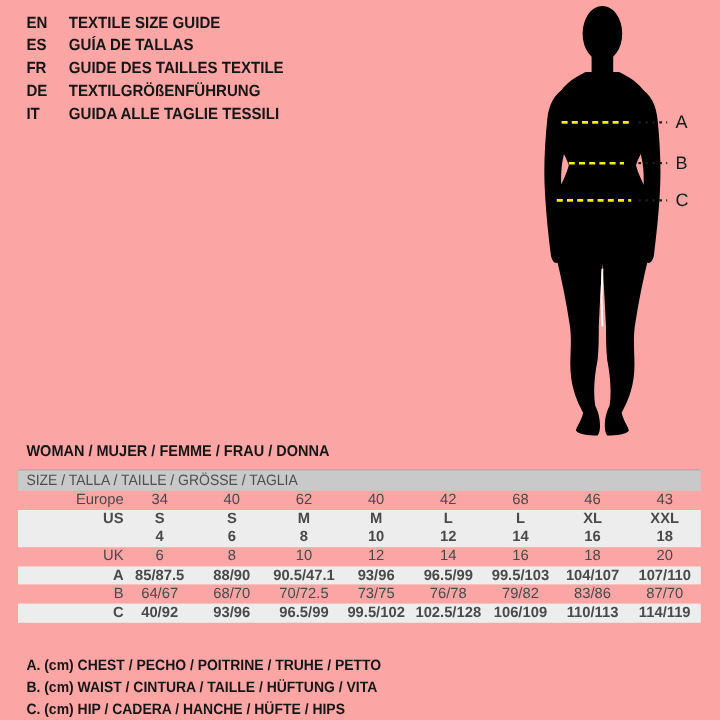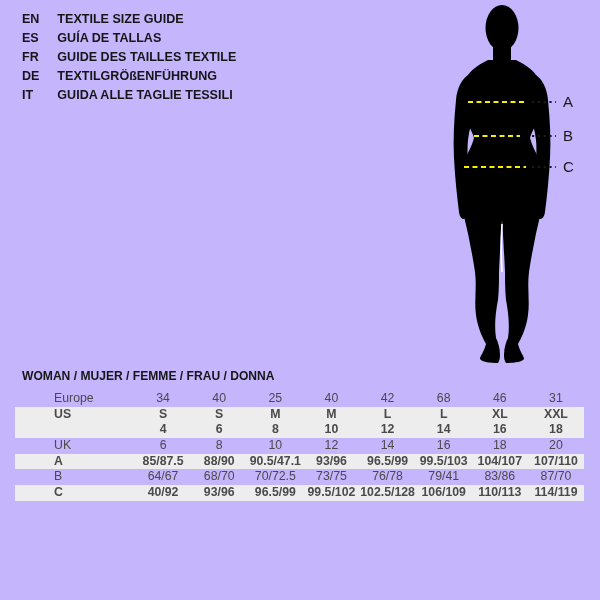--- a/index.html
+++ b/index.html
@@ -1,17 +1,17 @@
 <!DOCTYPE html>
 <html><head>
 <meta charset="utf-8">
 <style>
   html,body{margin:0;padding:0;background:#fff;}
   .canvas{
-    position:relative;width:600px;height:600px;background:#c4b5fd;overflow:hidden;
+    position:relative;width:600px;height:600px;background:#fca5a5;overflow:hidden;
     font-family:"Liberation Sans", sans-serif;color:#1a1a1a;
   }
   
   .lang-list{position:absolute;left:22px;top:9px;}
   .lang-row{display:flex;line-height:19px;font-size:13.5px;font-weight:bold;
     transform:scaleX(0.93);transform-origin:0 0;white-space:nowrap;color:#161616;}
   .lang-code{width:38px;flex:0 0 38px;}
   
   .figure-wrap{position:absolute;left:430px;top:0;width:170px;height:370px;}
   .measure-label{font-family:"Liberation Sans",sans-serif;font-size:15px;fill:#1a1a1a;}
@@ -20,21 +20,21 @@
     transform:scaleX(0.93);transform-origin:0 0;white-space:nowrap;color:#161616;}
   
   .size-table{position:absolute;left:15px;top:391px;width:569px;}
   .table-header{height:17px;line-height:17px;background:#c9c9c9;border-top:1px solid #aaaaaa;
     padding-left:7px;font-size:12.5px;color:#4f4f4f;font-weight:normal;
     white-space:nowrap;}
   .table-header-inner{transform:scaleX(0.93);transform-origin:0 0;display:inline-block;}
   .t-row{display:flex;height:15.7px;line-height:15.7px;font-size:12.3px;color:#4a4a4a;}
   .t-row.striped{background:#ededed;font-weight:bold;}
   .t-cell{flex:1 1 0;text-align:center;white-space:nowrap;}
-  .t-label{flex:0 0 81px;text-align:left;padding-left:7px;margin-left:32px;}
+  .t-label{flex:0 0 81px;text-align:right;padding-left:7px;}
   
   .legend{position:absolute;left:22px;top:545px;}
   .legend-line{line-height:18.5px;font-size:12.5px;font-weight:bold;white-space:nowrap;
     transform:scaleX(0.93);transform-origin:0 0;color:#161616;}
 </style>
 </head>
 <body>
 
 <div class="canvas">
 
@@ -132,31 +132,34 @@
 
       <text class="measure-label" x="133" y="107">A</text>
       <text class="measure-label" x="133" y="141">B</text>
       <text class="measure-label" x="133" y="172">C</text>
     </svg>
   </div>
 
   <div class="section-title">WOMAN / MUJER / FEMME / FRAU / DONNA</div>
 
   <div class="size-table">
+    <div class="table-header">
+      <span class="table-header-inner">SIZE / TALLA / TAILLE / GRÖSSE / TAGLIA</span>
+    </div>
     <div id="tableRows">
         <div class="t-row">
           <div class="t-cell t-label">Europe</div>
           <div class="t-cell">34</div>
           <div class="t-cell">40</div>
-          <div class="t-cell">25</div>
+          <div class="t-cell">62</div>
           <div class="t-cell">40</div>
           <div class="t-cell">42</div>
           <div class="t-cell">68</div>
           <div class="t-cell">46</div>
-          <div class="t-cell">31</div>
+          <div class="t-cell">43</div>
         </div>
         <div class="t-row striped">
           <div class="t-cell t-label">US</div>
           <div class="t-cell">S</div>
           <div class="t-cell">S</div>
           <div class="t-cell">M</div>
           <div class="t-cell">M</div>
           <div class="t-cell">L</div>
           <div class="t-cell">L</div>
           <div class="t-cell">XL</div>
@@ -195,32 +198,37 @@
           <div class="t-cell">104/107</div>
           <div class="t-cell">107/110</div>
         </div>
         <div class="t-row">
           <div class="t-cell t-label">B</div>
           <div class="t-cell">64/67</div>
           <div class="t-cell">68/70</div>
           <div class="t-cell">70/72.5</div>
           <div class="t-cell">73/75</div>
           <div class="t-cell">76/78</div>
-          <div class="t-cell">79/41</div>
+          <div class="t-cell">79/82</div>
           <div class="t-cell">83/86</div>
           <div class="t-cell">87/70</div>
         </div>
         <div class="t-row striped">
           <div class="t-cell t-label">C</div>
           <div class="t-cell">40/92</div>
           <div class="t-cell">93/96</div>
           <div class="t-cell">96.5/99</div>
           <div class="t-cell">99.5/102</div>
           <div class="t-cell">102.5/128</div>
           <div class="t-cell">106/109</div>
           <div class="t-cell">110/113</div>
           <div class="t-cell">114/119</div>
         </div>
       </div>
   </div>
 
+  <div class="legend" id="legendList">
+      <div class="legend-line">A. (cm) CHEST / PECHO / POITRINE / TRUHE / PETTO</div>
+      <div class="legend-line">B. (cm) WAIST / CINTURA / TAILLE / HÜFTUNG / VITA</div>
+      <div class="legend-line">C. (cm) HIP / CADERA / HANCHE / HÜFTE / HIPS</div>
+    </div>
 
 </div>
 
 </body></html>

